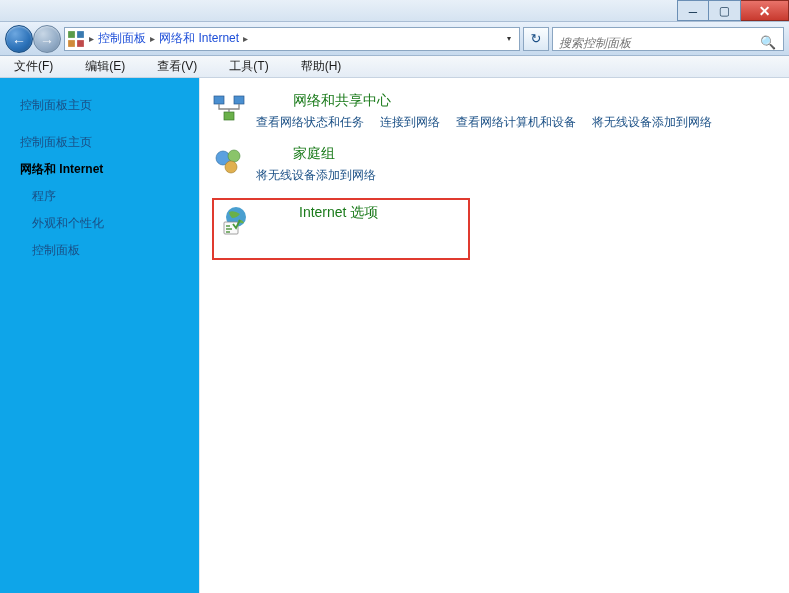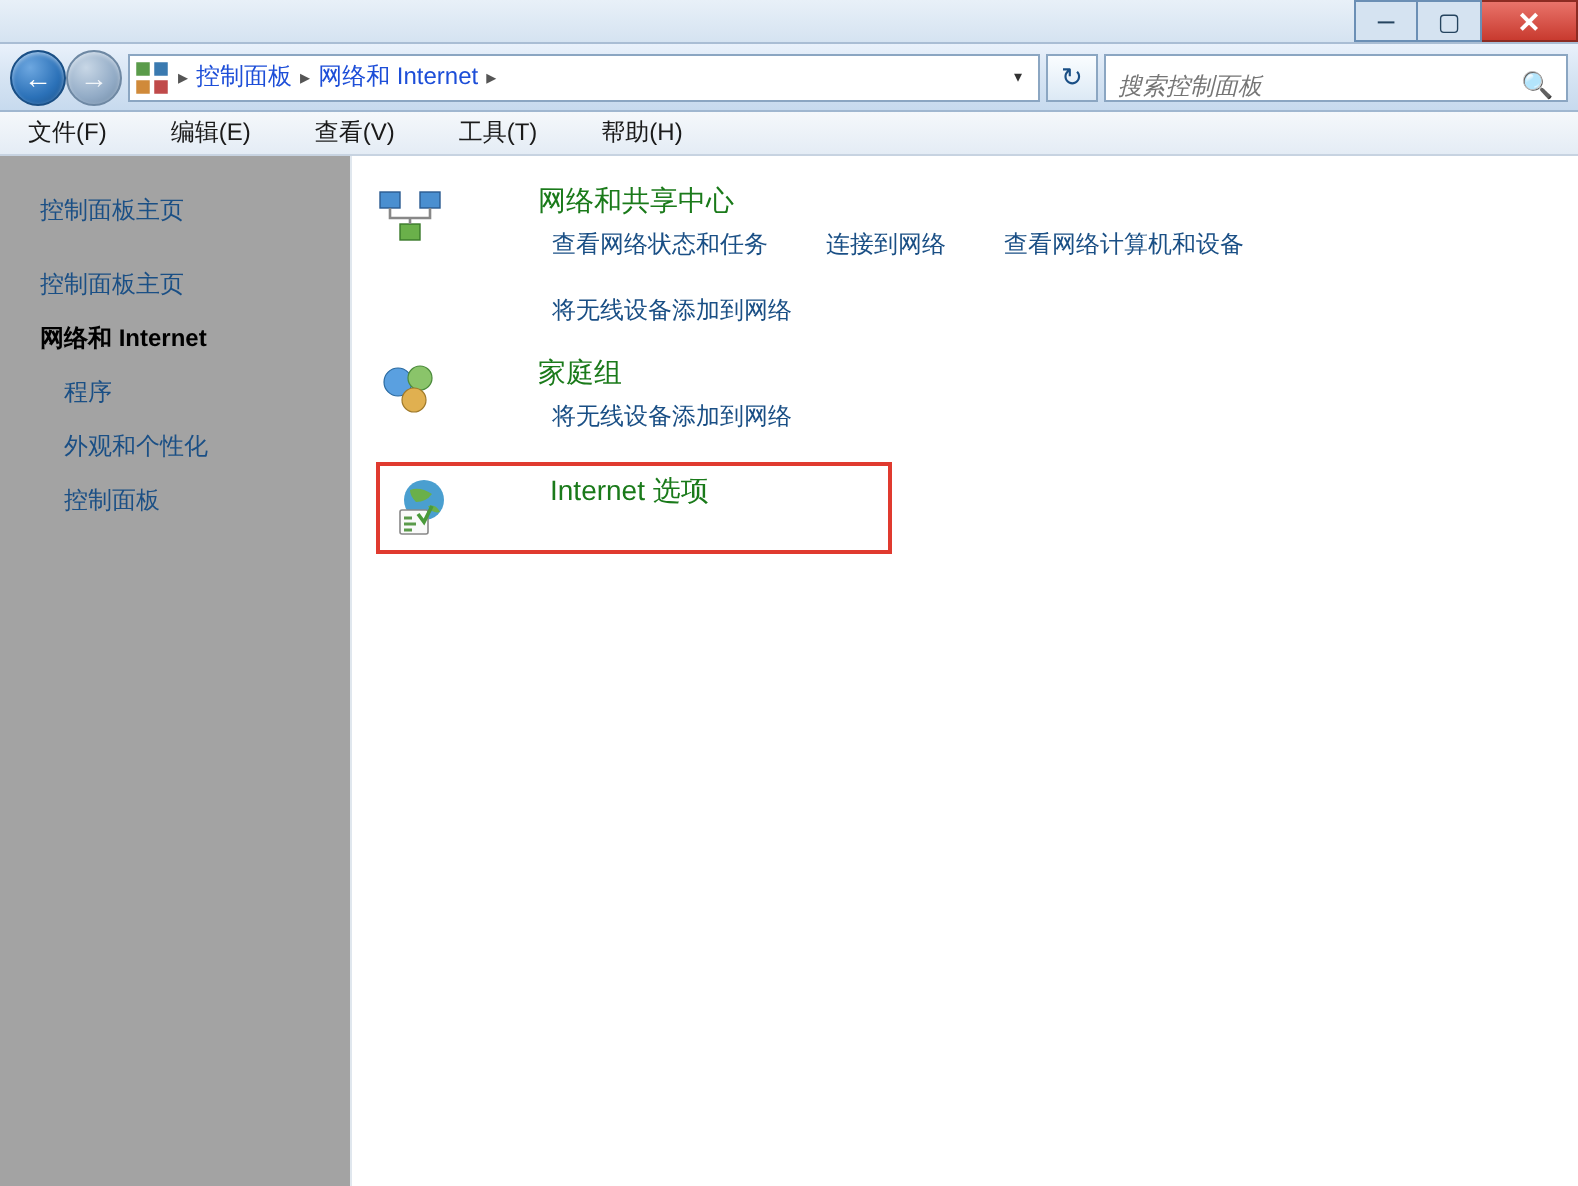--- a/index.html
+++ b/index.html
@@ -27,33 +27,33 @@
 .searchbar { width: 232px; height: 24px; background: #fff; border: 1px solid #8ba6c2; display: flex; align-items: flex-end; padding: 0 6px; gap: 12px; }
 .searchbar input { border: none; outline: none; flex: 1; font-size: 12px; color: #888; font-style: italic; font-family: inherit; }
 .searchbar .sic { color: #2b71b8; font-size: 13px; margin-left: 4px; }
 
 
 .menubar { height: 22px; background: linear-gradient(to bottom, #f5f8fb 0%, #e4ecf5 100%); border-bottom: 1px solid #c7d3e1; display: flex; align-items: center; padding: 0 6px; gap: 16px; }
 .menubar .mi { padding: 3px 8px; color: #1a1a1a; font-size: 12px; }
 
 
 .bodywrap { display: flex; height: calc(100% - 78px); }
-.sidebar { width: 176px; background: #a3a3a3; border-right: 1px solid #e0e7ee; padding: 14px 0 14px 20px; }
+.sidebar { width: 200px; background: #0ea5e9; border-right: 1px solid #e0e7ee; padding: 14px 0 14px 20px; }
 .sidebar .item { color: #1a4f85; font-size: 12px; padding: 5px 0; cursor: pointer; }
 .sidebar .item.active { color: #000; font-weight: bold; }
 .sidebar .sub { padding-left: 12px; }
 
 .content { flex: 1; padding: 14px 12px; background: #fff; }
 .cat { display: flex; gap: 10px; margin-bottom: 14px; align-items: flex-start; }
 .cat .caticon { width: 34px; height: 34px; flex-shrink: 0; display: flex; align-items: center; justify-content: center; }
 .cat .catbody { flex: 1; }
 .cat .cattitle { color: #1a7a1a; font-size: 14px; margin-bottom: 3px; margin-left: 37px; }
-.cat .catlinks { display: flex; flex-wrap: wrap; gap: 15px; margin-left: 44px; }
+.cat .catlinks { display: flex; flex-wrap: wrap; gap: 2px; }
 .cat .catlinks a { color: #1a4f85; font-size: 12px; text-decoration: none; margin-right: 14px; line-height: 1.5; }
-.cat.highlighted { border: 2px solid #e03a2f; padding: 4px 90px 4px 4px; display: inline-flex; }
+.cat.highlighted { border: 2px solid #e03a2f; padding: 4px 90px 20px 4px; display: inline-flex; }
 
 
 .icon-nsc svg, .icon-hg svg, .icon-io svg { width: 34px; height: 34px; }
 </style>
 </head>
 <body>
 
 <div class="titlebar">
   <div class="btn min">–</div>
   <div class="btn max">▢</div>

